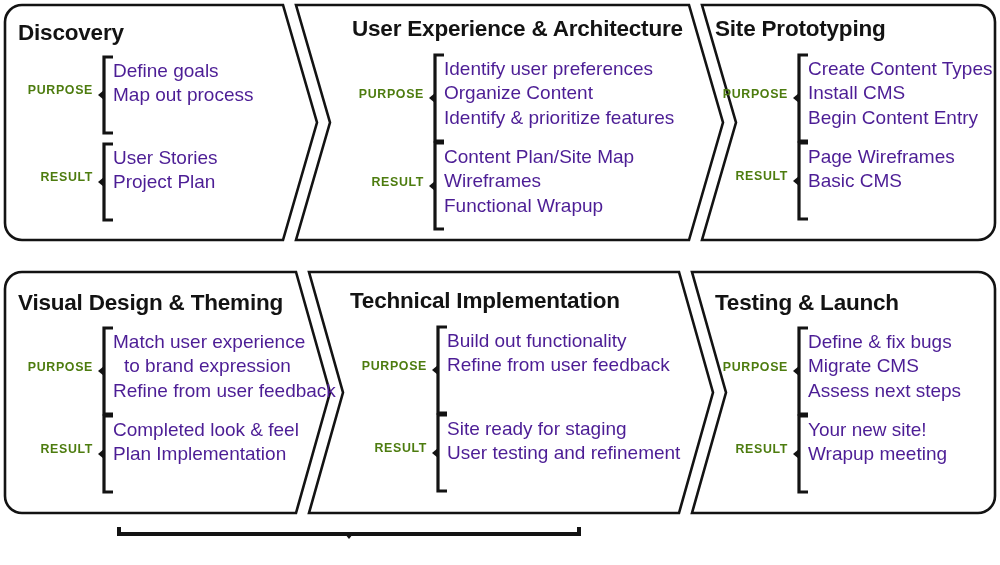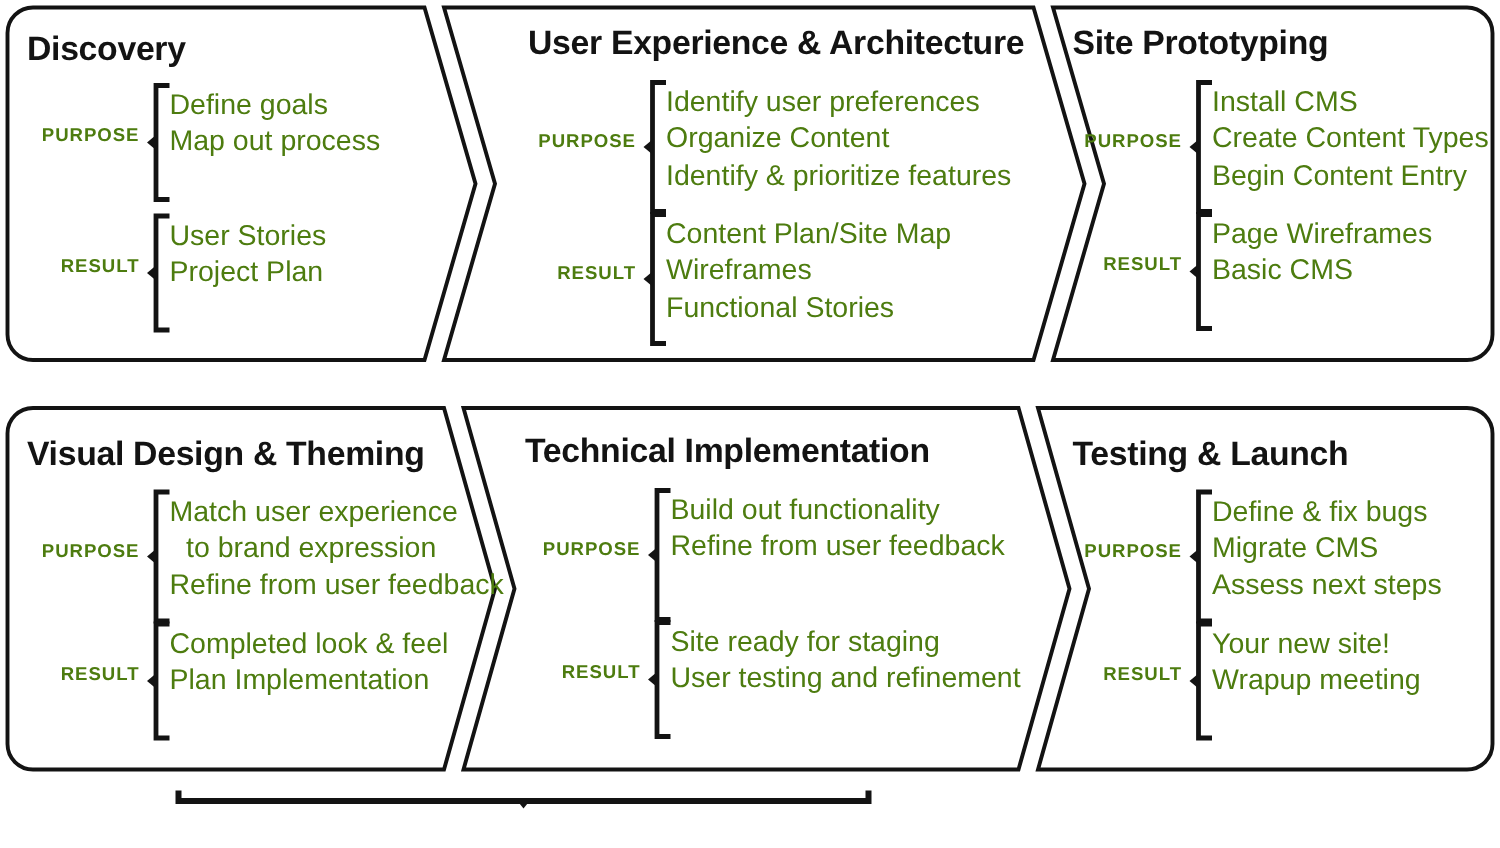--- a/index.html
+++ b/index.html
@@ -56,21 +56,21 @@
     white-space: nowrap;
     line-height: 1;
   }
   .brace {
     position: absolute;
   }
   .items {
     position: absolute;
     font-size: 19px;
     line-height: 24.3px;
-    color: #4d7c0f;
+    color: #4c1d95;
     white-space: nowrap;
   }
   .items .item {
     display: block;
   }
   .items .item.indent {
     padding-left: 11px;
   }
   .concurrent-label {
     position: absolute;
@@ -156,37 +156,37 @@
 
     <div class="section" style="left:0px; top:140px;">
       <div class="section-label" style="left:0px; top:36px; width:128px;">RESULT</div>
       <svg class="brace" width="22" height="90" viewBox="0 0 22 90" style="left:131px; top:1px;">
         <path d="M 17,2 L 8,2 L 8,88 L 17,88" fill="none" stroke="#131313" stroke-width="3.2" stroke-linejoin="miter"></path>
         <path d="M 8,40 L 2,45 L 8,50 Z" fill="#131313"></path>
       </svg>
       <div class="items" style="left:148px; top:5px;">
         <span class="item">Content Plan/Site Map</span>
         <span class="item">Wireframes</span>
-        <span class="item">Functional Stories</span>
+        <span class="item">Functional Wrapup</span>
       </div>
     </div>
   </div>
 
   <div class="panel" style="left:702px; top:0px; width:298px; height:245px;">
     <div class="panel-title" style="left:13px; top:18px;">Site Prototyping</div>
 
     <div class="section" style="left:0px; top:52px;">
       <div class="section-label" style="left:0px; top:36px; width:86px;">PURPOSE</div>
       <svg class="brace" width="22" height="90" viewBox="0 0 22 90" style="left:89px; top:1px;">
         <path d="M 17,2 L 8,2 L 8,88 L 17,88" fill="none" stroke="#131313" stroke-width="3.2" stroke-linejoin="miter"></path>
         <path d="M 8,40 L 2,45 L 8,50 Z" fill="#131313"></path>
       </svg>
       <div class="items" style="left:106px; top:5px;">
+        <span class="item">Create Content Types</span>
         <span class="item">Install CMS</span>
-        <span class="item">Create Content Types</span>
         <span class="item">Begin Content Entry</span>
       </div>
     </div>
 
     <div class="section" style="left:0px; top:140px;">
       <div class="section-label" style="left:0px; top:30px; width:86px;">RESULT</div>
       <svg class="brace" width="22" height="80" viewBox="0 0 22 80" style="left:89px; top:1px;">
         <path d="M 17,2 L 8,2 L 8,78 L 17,78" fill="none" stroke="#131313" stroke-width="3.2" stroke-linejoin="miter"></path>
         <path d="M 8,35 L 2,40 L 8,45 Z" fill="#131313"></path>
       </svg>

